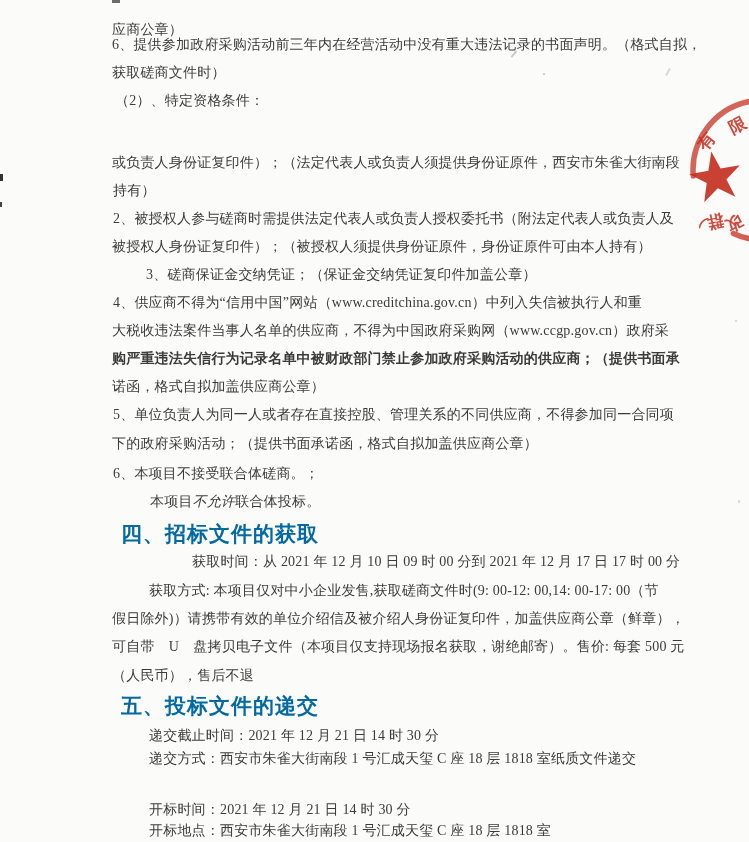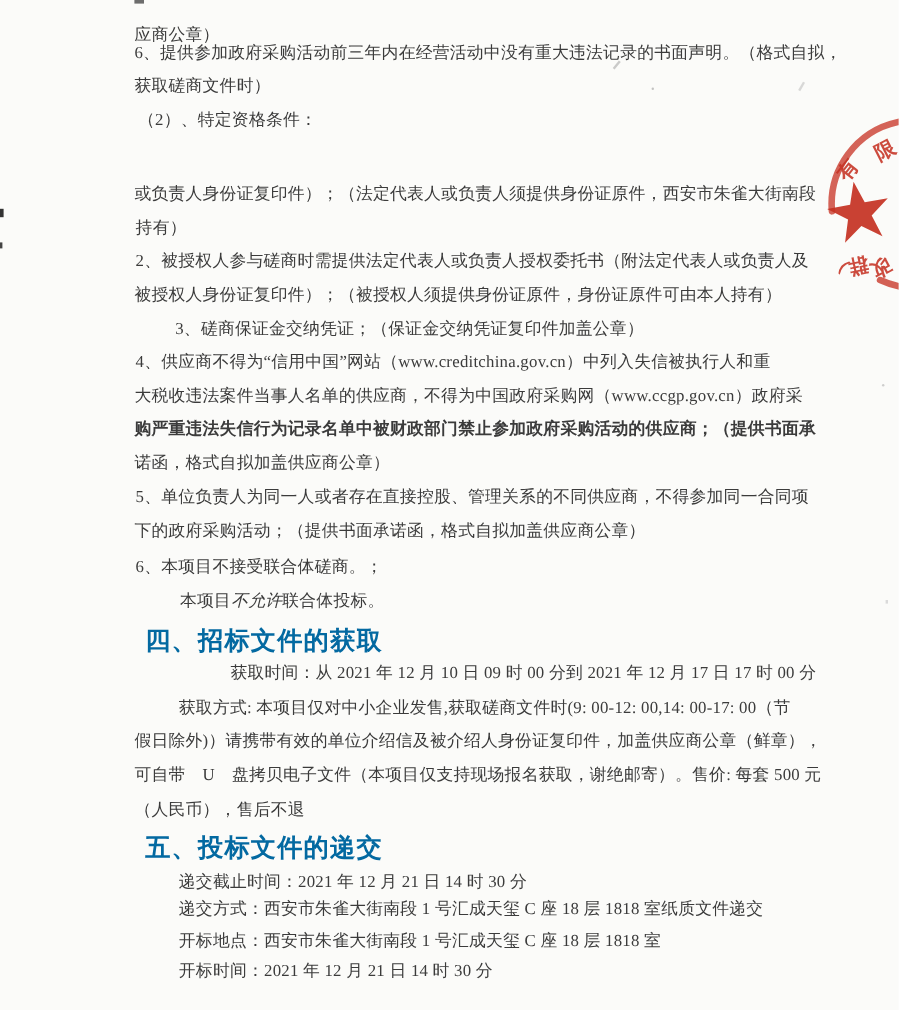--- a/index.html
+++ b/index.html
@@ -79,21 +79,21 @@
   <div class="ln" style="left:149px;top:581px;">获取方式: 本项目仅对中小企业发售,获取磋商文件时(9: 00-12: 00,14: 00-17: 00（节</div>
   <div class="ln" style="left:112px;top:609px;">假日除外)）请携带有效的单位介绍信及被介绍人身份证复印件，加盖供应商公章（鲜章），</div>
   <div class="ln" style="left:112px;top:637px;">可自带　U　盘拷贝电子文件（本项目仅支持现场报名获取，谢绝邮寄）。售价: 每套 500 元</div>
   <div class="ln" style="left:112px;top:666px;">（人民币），售后不退</div>
 
   <div class="ln-h" style="left:121px;top:692px;">五、投标文件的递交</div>
   <div class="ln" style="left:149px;top:726px;">递交截止时间：2021 年 12 月 21 日  14 时 30 分</div>
   <div class="ln" style="left:149px;top:749px;">递交方式：西安市朱雀大街南段 1 号汇成天玺 C 座 18 层 1818 室纸质文件递交</div>
 
   <div class="ln" style="left:149px;top:800px;">开标时间：2021 年 12 月 21 日  14 时 30 分</div>
-  <div class="ln" style="left:149px;top:775px;">开标地点：西安市朱雀大街南段 1 号汇成天玺 C 座 18 层 1818 室</div>
+  <div class="ln" style="left:149px;top:821px;">开标地点：西安市朱雀大街南段 1 号汇成天玺 C 座 18 层 1818 室</div>
 
   <div id="seal">
     <svg width="200" height="170" viewBox="0 0 200 170">
 
       <path d="M 33.3 88.1 A 70 70 0 0 1 168.8 58.1" fill="none" stroke="rgba(201,57,42,0.78)" stroke-width="5.5" stroke-linecap="round"></path>
 
       <path d="M 73.4 145.4 A 70 70 0 0 0 148 135.6" fill="none" stroke="rgba(201,57,42,0.8)" stroke-width="5.5" stroke-linecap="round"></path>
 
       <polygon points="51.3,63.4 48.4,82.7 29.3,86.2 46.7,94.9 44.2,114.3 57.8,100.3 75.4,108.8 66.4,91.5 79.8,77.3 60.6,80.6" fill="rgba(196,49,34,0.92)"></polygon>
     </svg>

